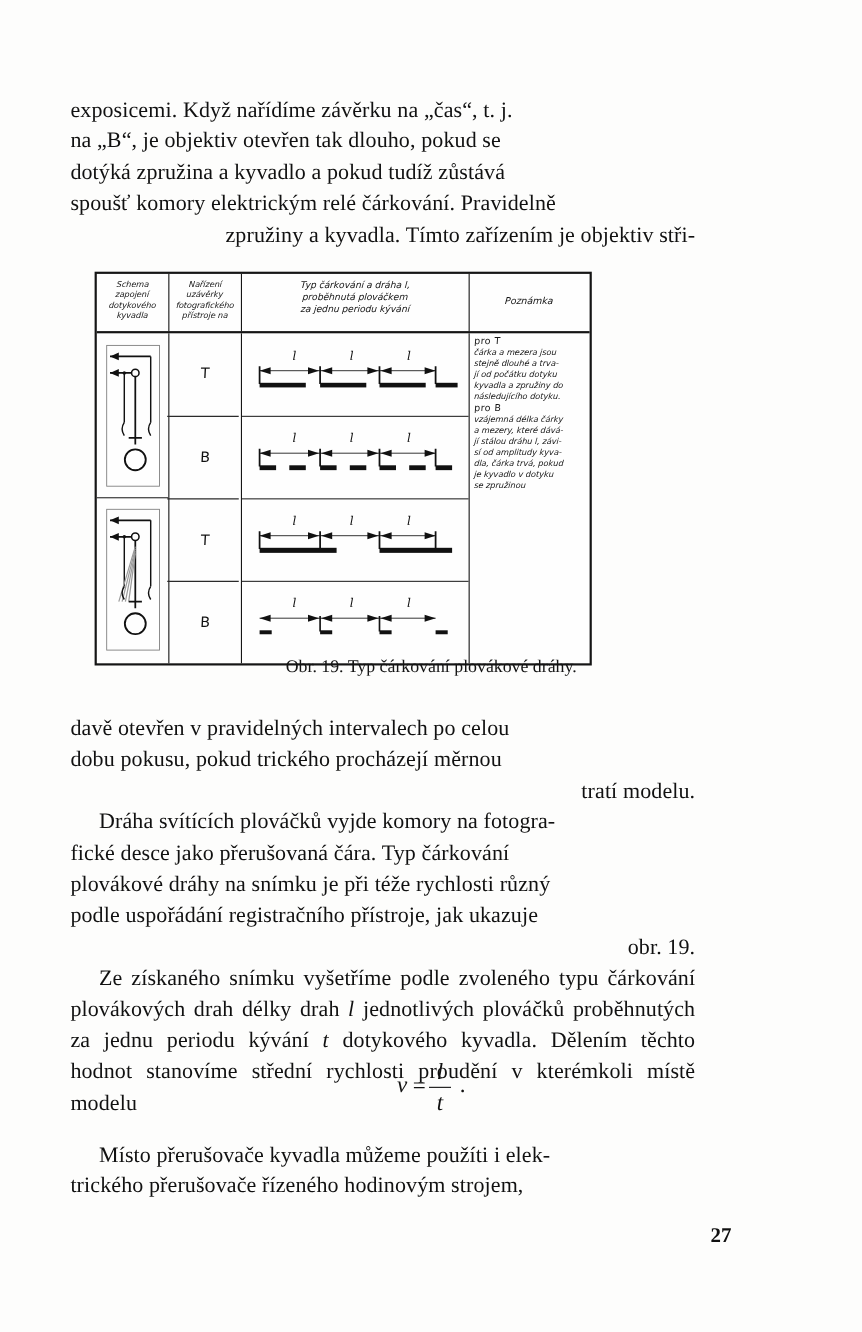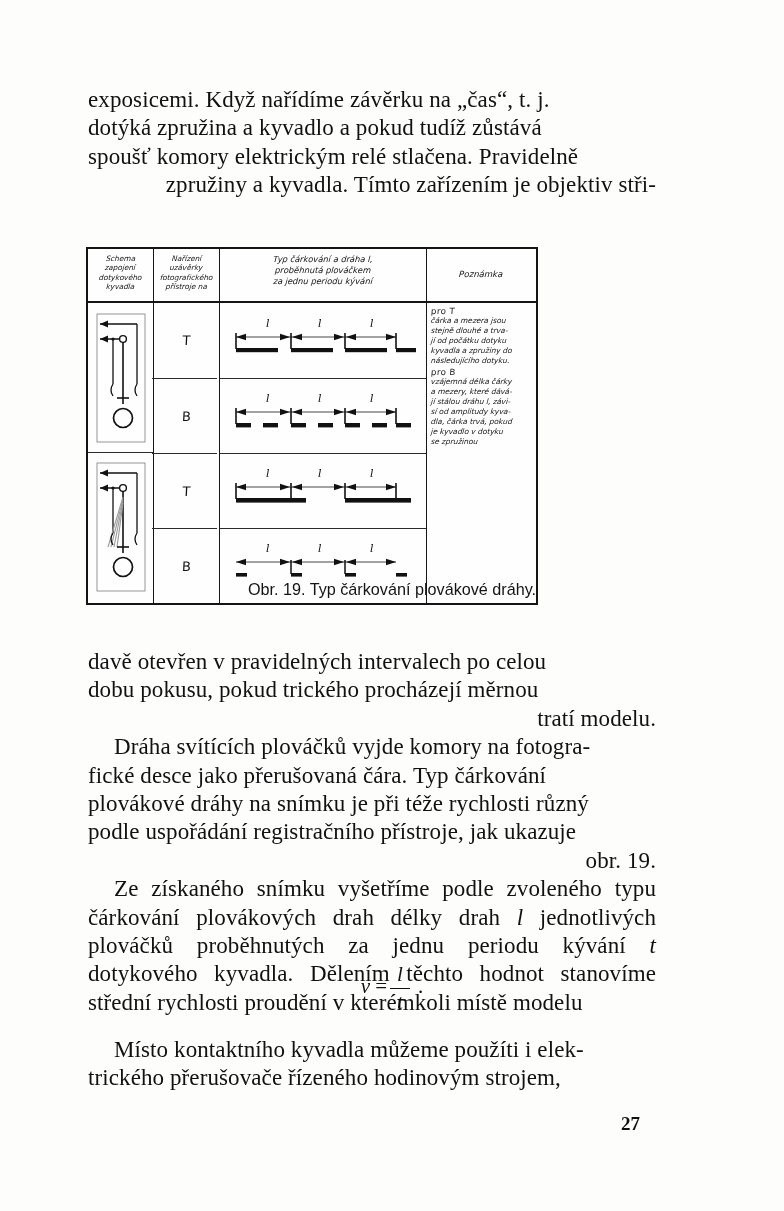--- a/index.html
+++ b/index.html
@@ -18,23 +18,23 @@
 
   .page {
     position: absolute;
     inset: 0;
     background: #fdfdfc;
   }
 
   
   .textcol {
     position: absolute;
-    left: 88px;
+    left: 64px;
     width: 568px;
-    font-size: 23px;
+    font-size: 20px;
     line-height: 28.4px;
     text-align: justify;
     color: #111;
     letter-spacing: .1px;
   }
   .textcol p { margin: 0; }
   .textcol p.indent { text-indent: 26px; }
   .textcol .lastline { text-align: right; }
 
   #para-top { top: 86px; }
@@ -105,26 +105,26 @@
 
   
   .dia-cell, .pat-cell {
     display: flex; align-items: center; justify-content: center;
   }
   svg { display: block; }
 
   
   #caption {
     position: absolute;
-    top: 580px;
+    top: 597px;
     left: 0; right: 0;
     text-align: center;
     font-size: 16.2px;
     color: #141414;
-    font-family: Liberation Sans, sans-serif;
+    font-family: Liberation Serif, serif;
   }
 
   
   #formula {
     position: absolute;
     top: 962px;
     left: 0; right: 0;
     text-align: center;
     font-family: "Liberation Serif", serif;
     font-size: 21px;
@@ -145,31 +145,33 @@
   #pageno {
     position: absolute;
     top: 1113px;
     left: 0;
     width: 640px;
     text-align: right;
     font-family: "Liberation Serif", serif;
     font-weight: bold;
     font-size: 19px;
     color: #101010;
+    padding-left: 25px;
   }
 </style>
 </head>
 <body>
 
 <div class="page">
 
   <div class="textcol" id="para-top">
     <p>exposicemi. Když nařídíme závěrku na „čas“, t. j.</p>
+    <p>na „B“, je objektiv otevřen tak dlouho, pokud se</p>
     <p>dotýká zpružina a kyvadlo a pokud tudíž zůstává</p>
-    <p>spoušť komory elektrickým relé stlačena. Pravidelně</p>
+    <p>spoušť komory elektrickým relé čárkování. Pravidelně</p>
     <p class="lastline">zpružiny a kyvadla. Tímto zařízením je objektiv stři-</p>
   </div>
 
   <div id="figure">
     <div class="table-outer">
 
       <div class="trow hline-thick">
         <div class="cell c-schema vline head-cell">
           <div class="hand hand-c">Schema zapojení</div>
           <div class="hand hand-c">dotykového</div>
@@ -404,19 +406,19 @@
   </div>
 
   <div id="formula">
     <span class="vsym">v</span><span>=</span><span class="frac">
       <span class="num">l</span>
       <span class="den">t</span>
     </span><span class="dotend">.</span>
   </div>
 
   <div class="textcol" id="para-bottom">
-    <p class="indent">Místo kontaktního kyvadla můžeme použíti i elek-</p>
+    <p class="indent">Místo přerušovače kyvadla můžeme použíti i elek-</p>
     <p>trického přerušovače řízeného hodinovým strojem,</p>
   </div>
 
   <div id="pageno">27</div>
 
 </div>
 
 </body></html>

